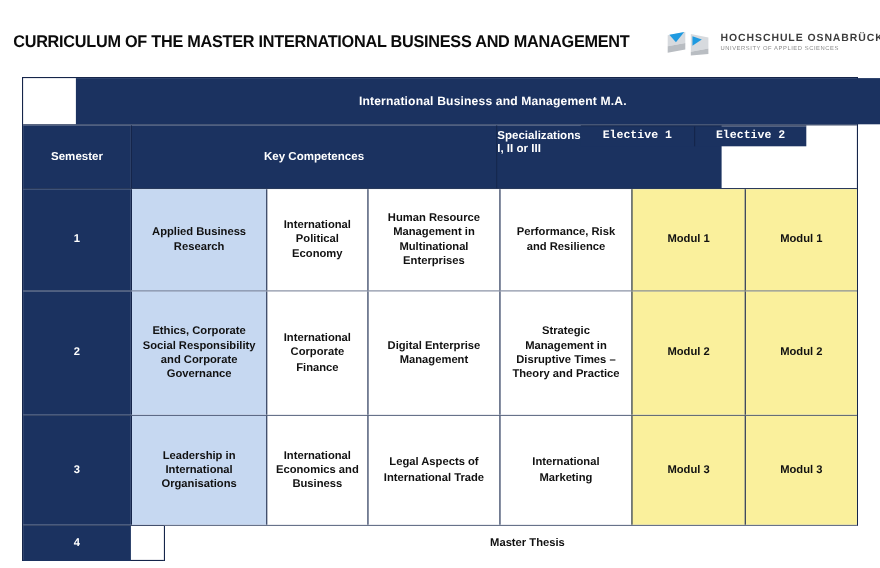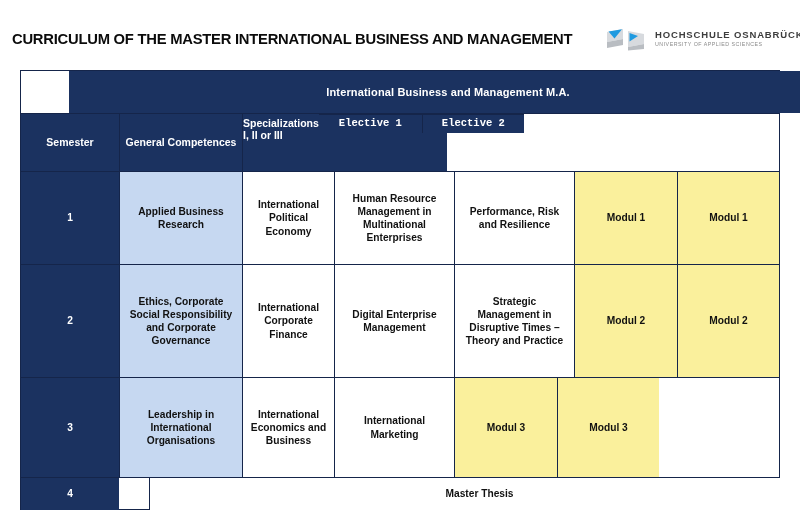--- a/index.html
+++ b/index.html
@@ -209,21 +209,21 @@
   </div>
 
   <div class="table-wrap">
 
     <div class="row title-row bb">
       <div class="cell navy" style="width:758px;flex:0 0 758px;">International Business and Management M.A.</div>
     </div>
 
     <div class="row head-row bb">
       <div class="cell navy c-sem">Semester</div>
-      <div class="cell navy c-gen bl">General Competences</div>
+      <div class="cell navy c-key bl">Key Competences</div>
       <div class="spec-stack navy bl">
         <div class="spec-top">Specializations I, II or III</div>
         <div class="spec-bot bt">
           <div class="cell navy c-e1">Elective 1</div>
           <div class="cell navy c-e2 bl">Elective 2</div>
         </div>
       </div>
     </div>
 
     <div class="row body-row-1 bb">
@@ -243,20 +243,21 @@
       <div class="cell white c-k2 bl">Digital Enterprise Management</div>
       <div class="cell white c-k3 bl">Strategic Management in Disruptive Times – Theory and Practice</div>
       <div class="cell yellow c-e1 bl">Modul 2</div>
       <div class="cell yellow c-e2 bl">Modul 2</div>
     </div>
 
     <div class="row body-row-3 bb">
       <div class="cell navy c-sem sem-num">3</div>
       <div class="cell blue c-gen bl">Leadership in International Organisations</div>
       <div class="cell white c-k1 bl">International Economics and Business</div>
+      <div class="cell white c-k2 bl">Legal Aspects of International Trade</div>
       <div class="cell white c-k3 bl">International Marketing</div>
       <div class="cell yellow c-e1 bl">Modul 3</div>
       <div class="cell yellow c-e2 bl">Modul 3</div>
     </div>
 
     <div class="row body-row-4">
       <div class="cell navy c-sem sem-num">4</div>
       <div class="cell white c-thesis bl">Master Thesis</div>
     </div>
 

